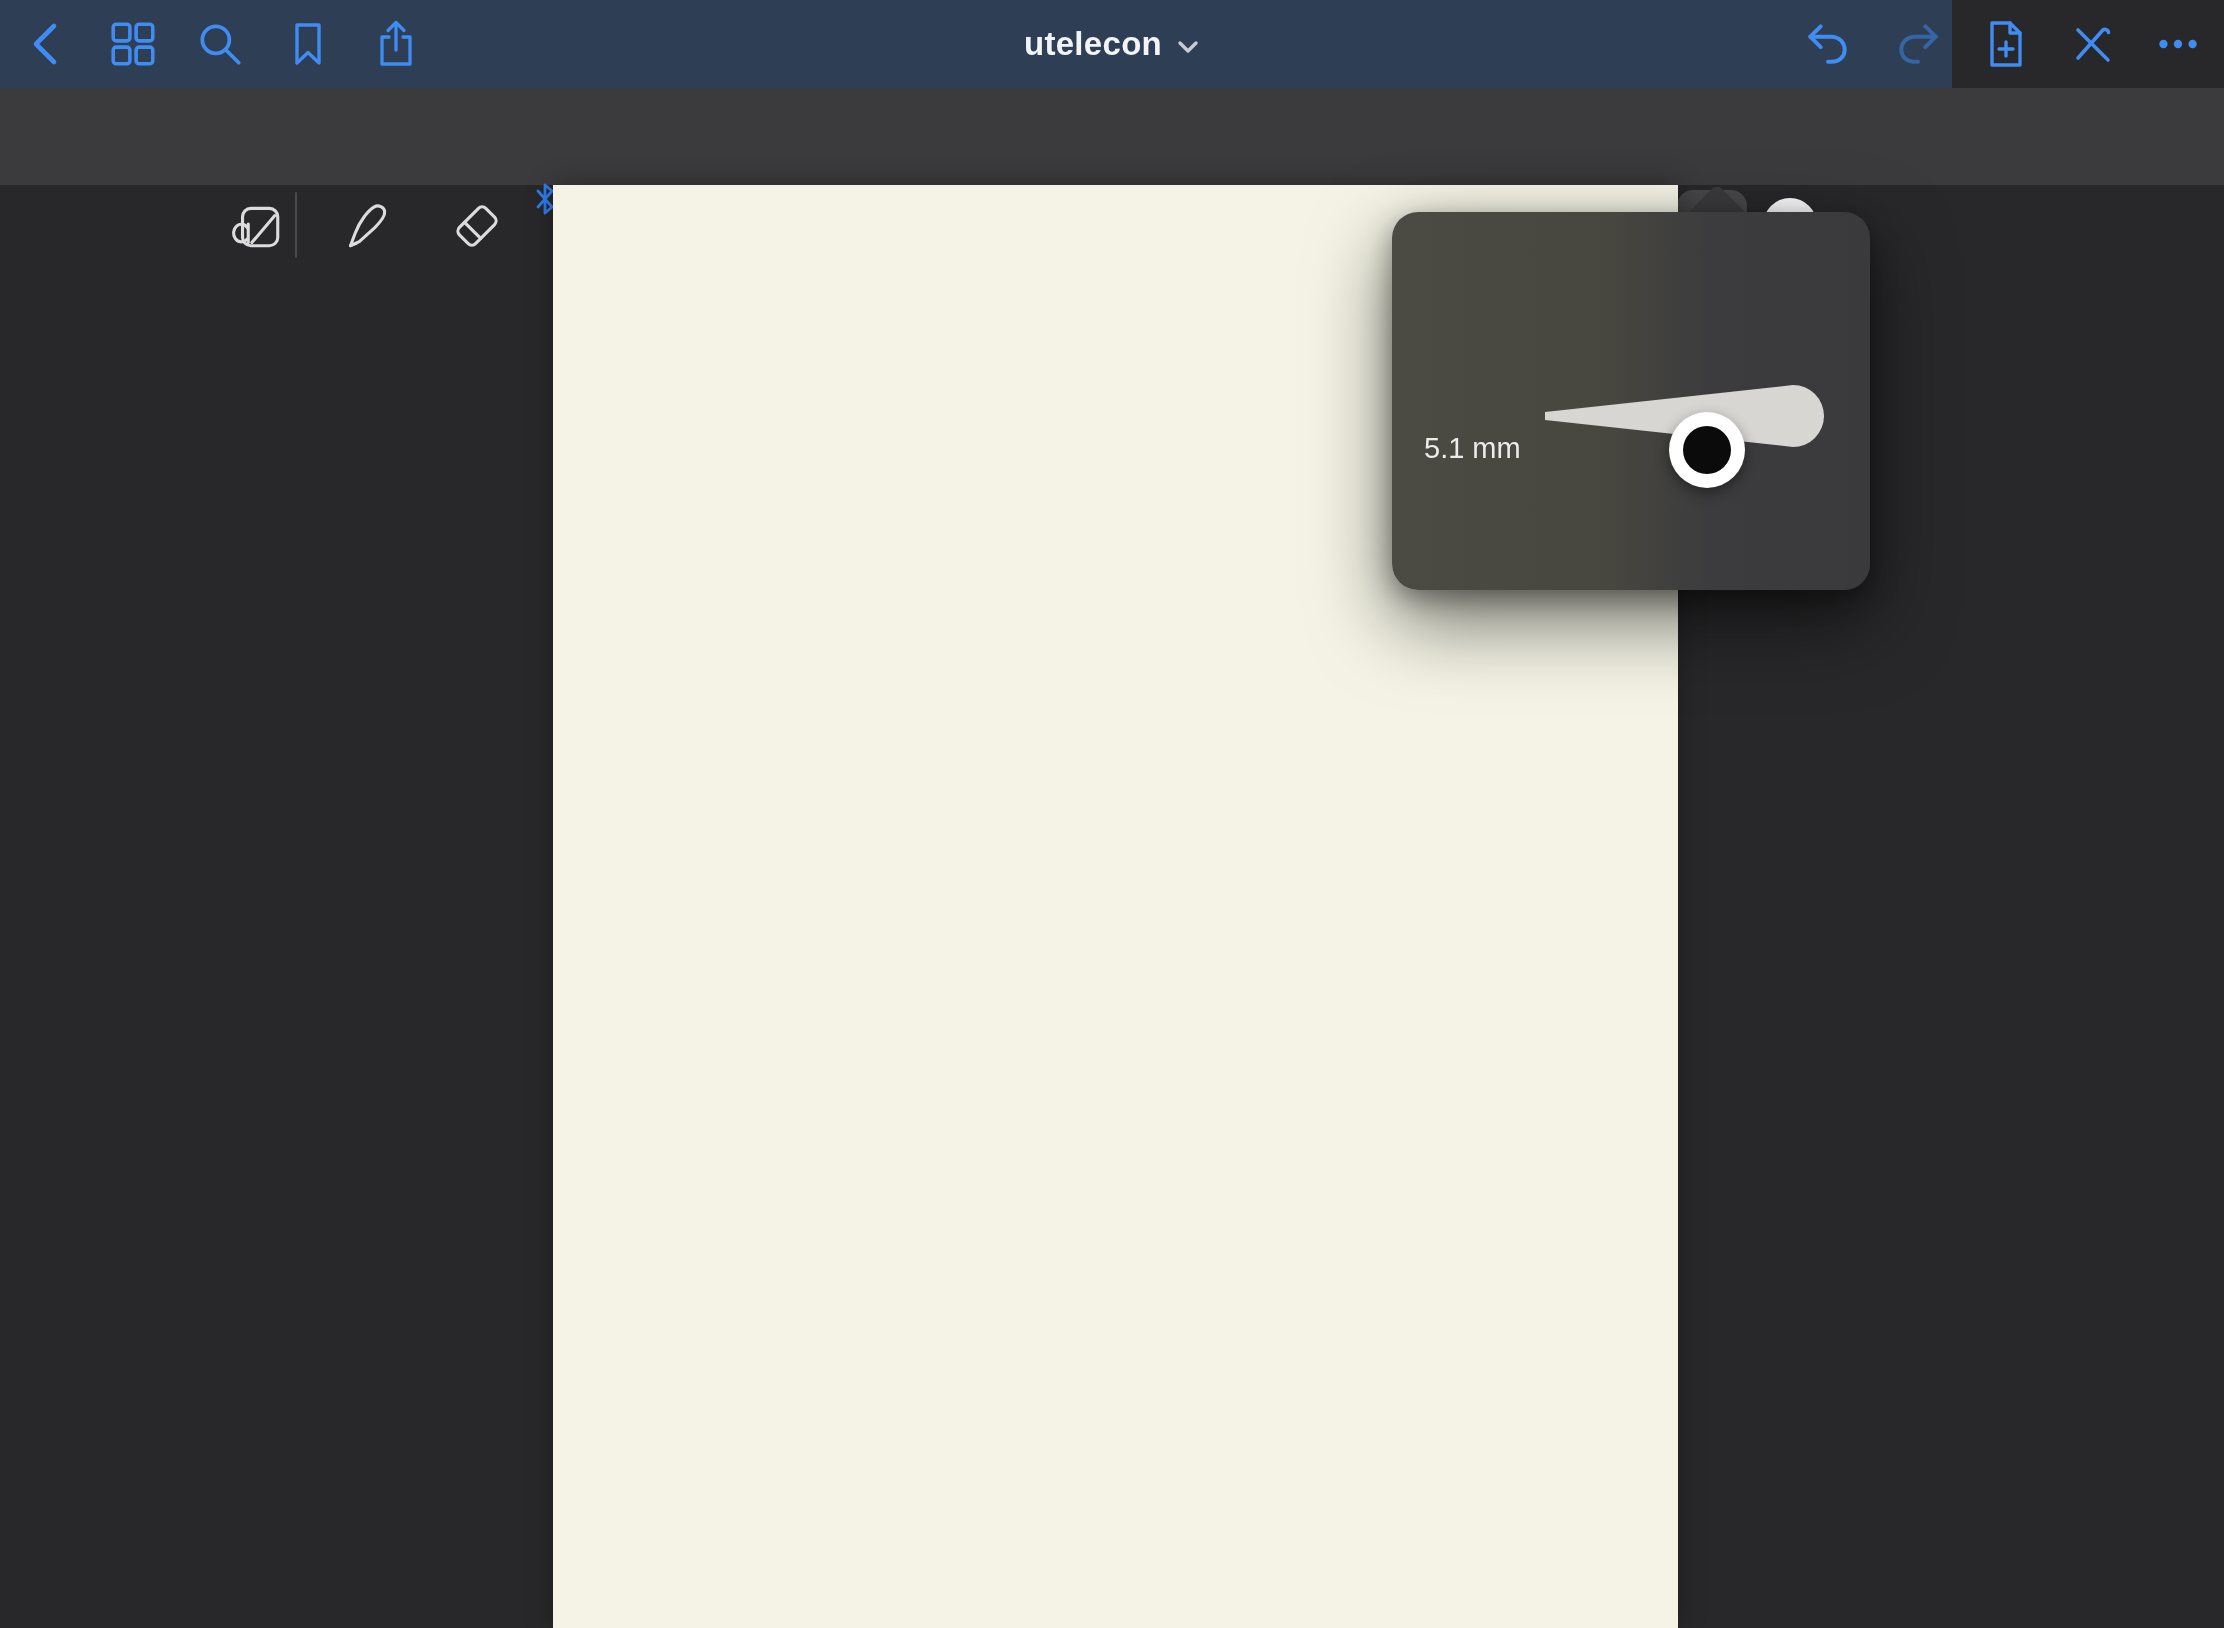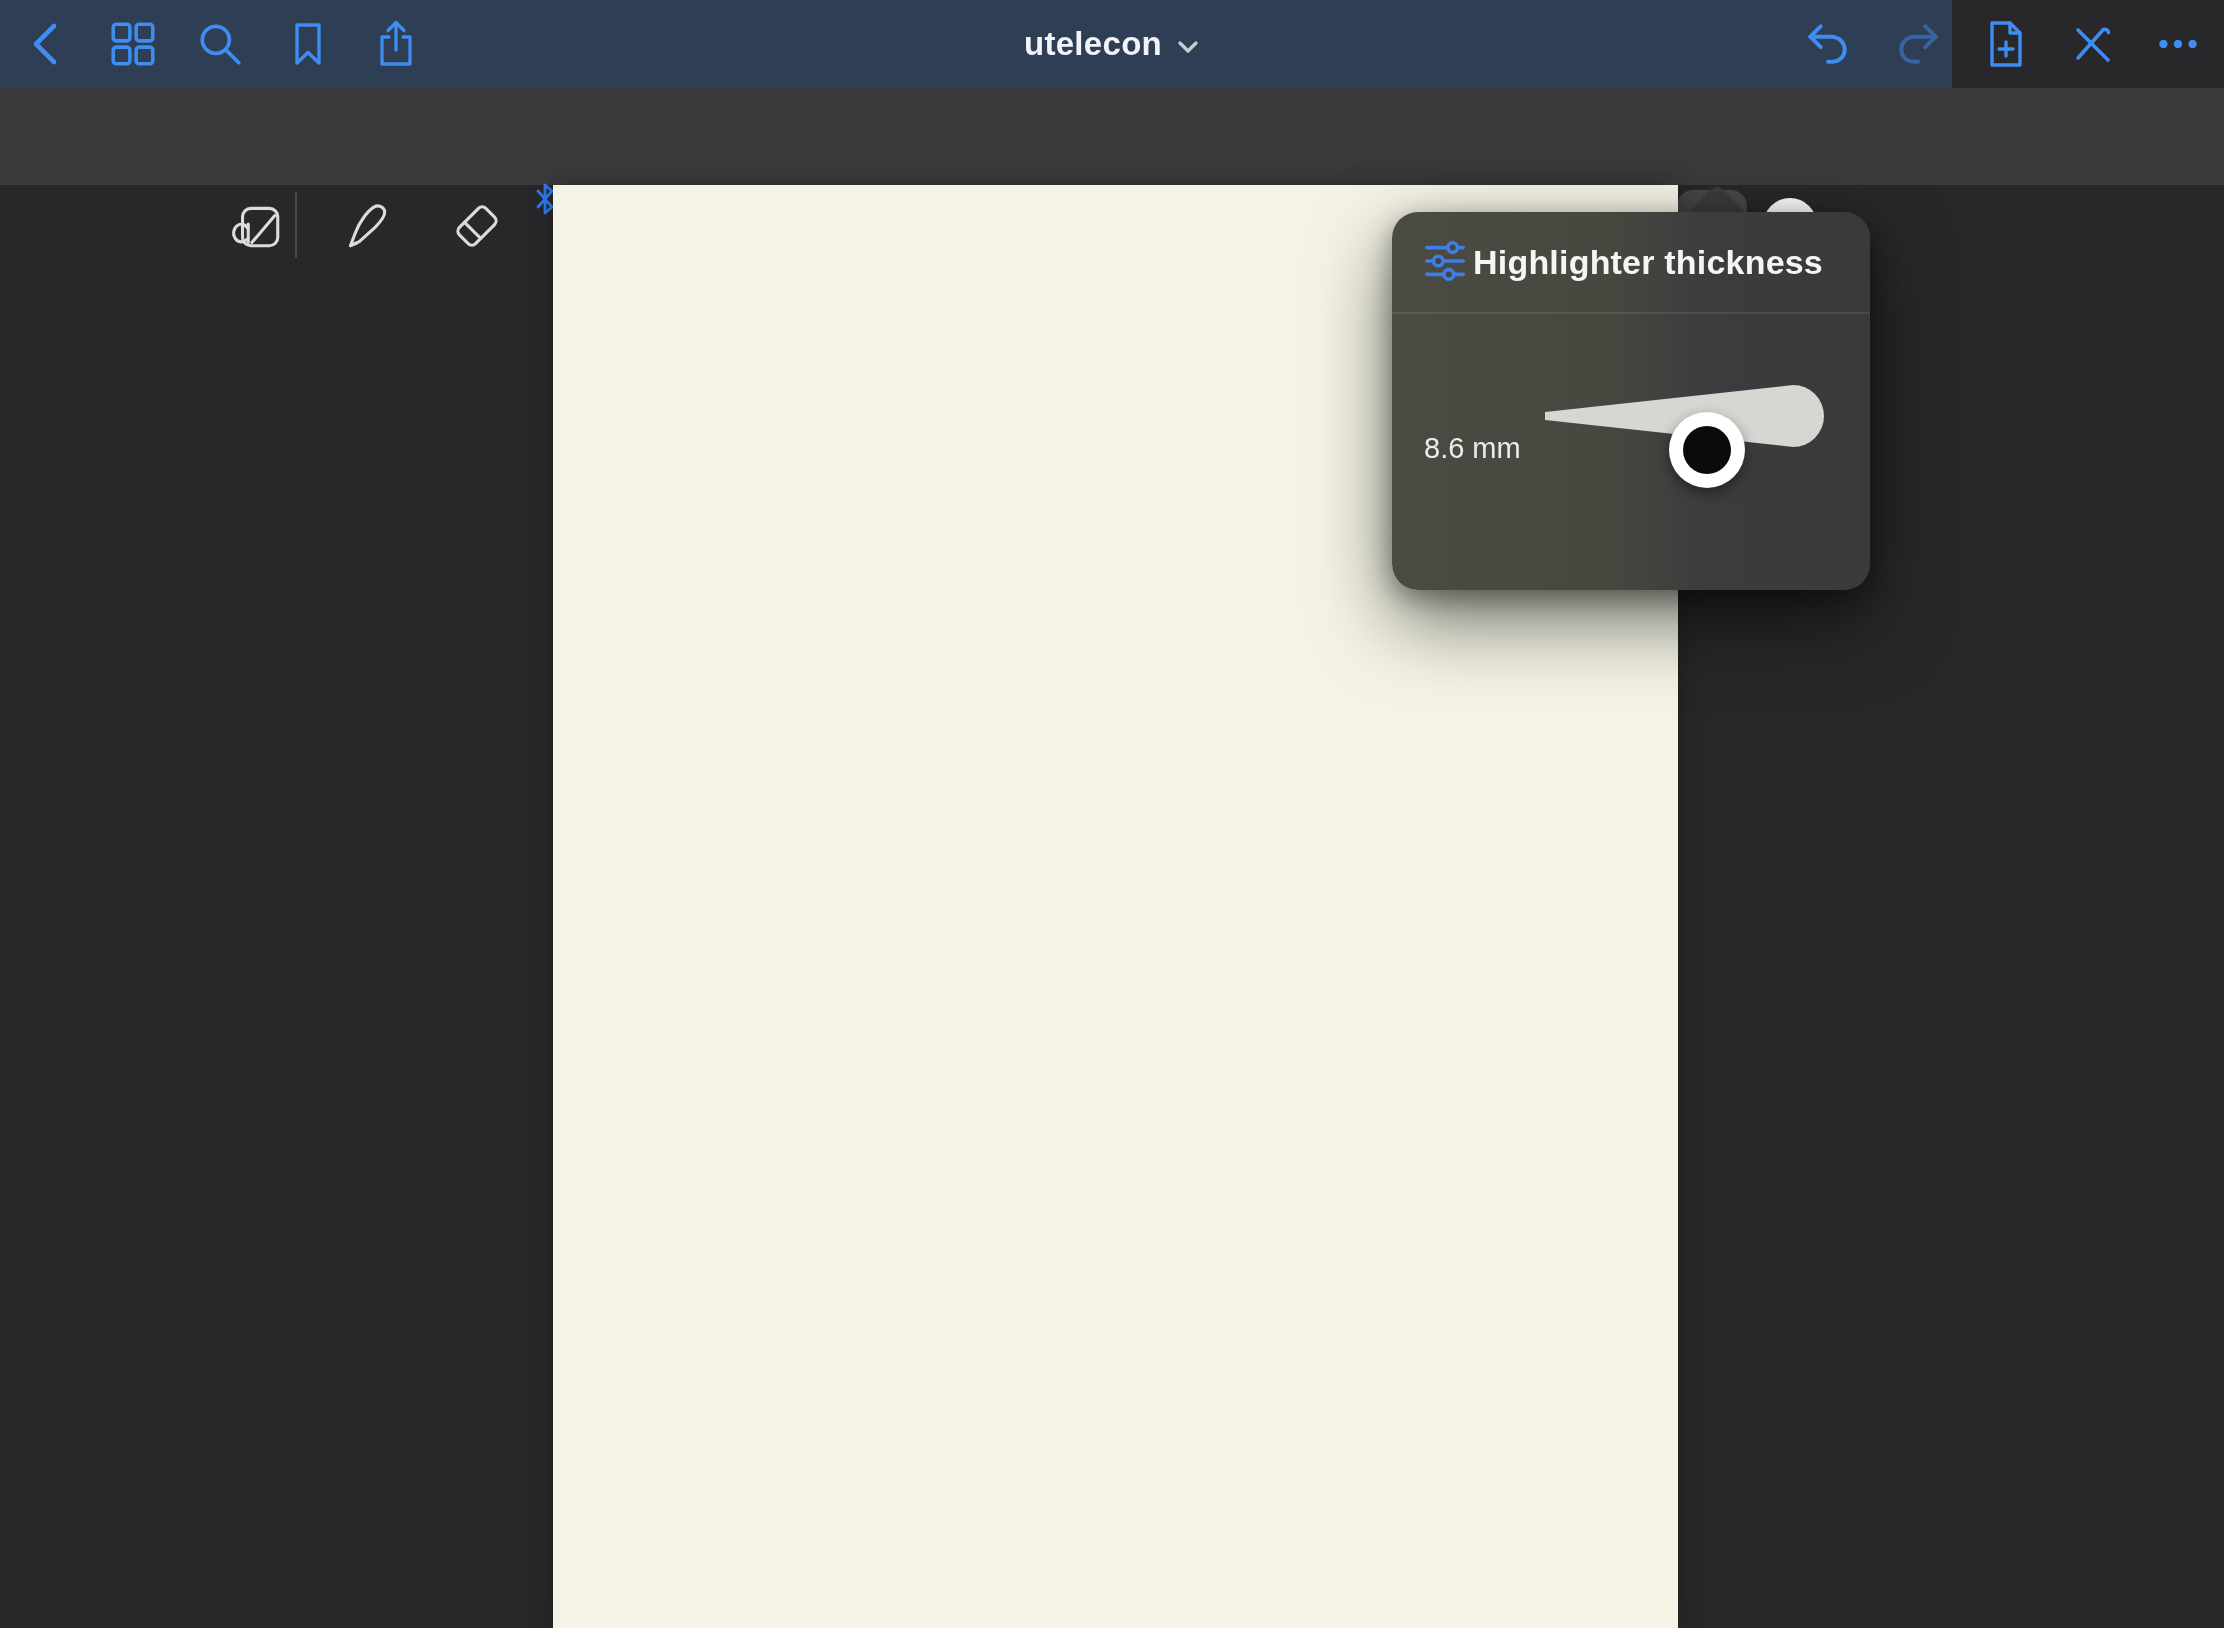--- a/index.html
+++ b/index.html
@@ -250,31 +250,22 @@
   </div>
 
   <div class="abs swatch" style="left:1763px;top:110px;width:54px;height:54px;background:#FDFDFD;"></div>
 </div>
 
 <div class="abs paper"></div>
 
 <div class="abs pop-tail"></div>
 
 <div class="abs popover">
-  <div class="pop-header">
-    <svg class="pop-header-icon" viewBox="0 0 48 48" fill="none" stroke="currentColor" stroke-width="3.8" stroke-linecap="round">
-      <path d="M5 10 H43 M5 24 H43 M5 38 H43"></path>
-      <circle cx="32" cy="10" r="5" fill="#434341"></circle>
-      <circle cx="17" cy="24" r="5" fill="#434341"></circle>
-      <circle cx="28" cy="38" r="5" fill="#434341"></circle>
-    </svg>
-    <div class="pop-title">Highlighter thickness</div>
-  </div>
-
-  <div class="thickness-label">8.6 mm</div>
+
+  <div class="thickness-label">5.1 mm</div>
 
   <svg class="slider-track" viewBox="0 0 284 68">
     <path d="M2 30 L250 3 A31 31 0 1 1 250 65 L2 38 Z" fill="#D7D6D3"></path>
   </svg>
 
   <div class="slider-handle">
     <div class="slider-handle-dot"></div>
   </div>
 </div>
 

